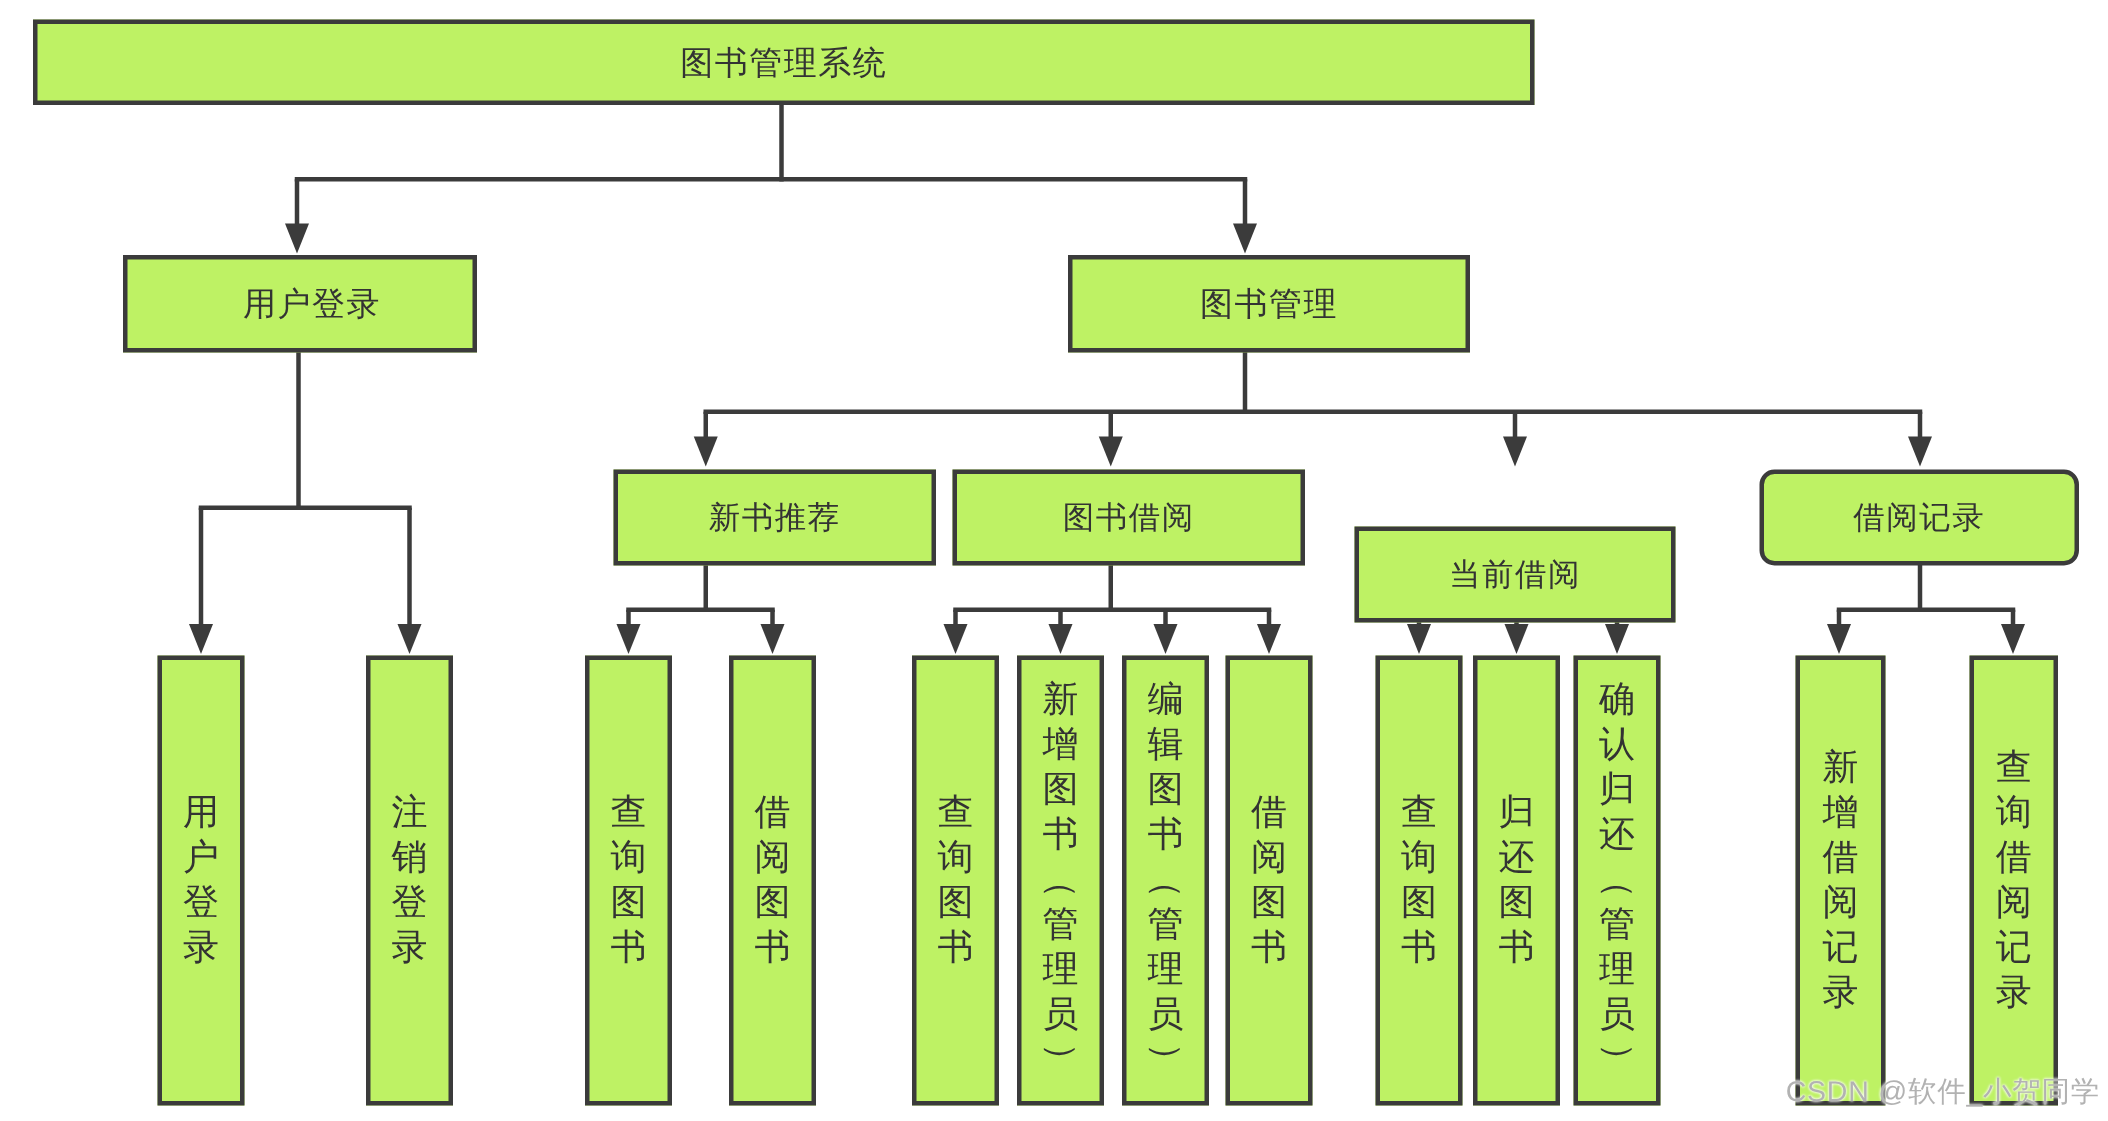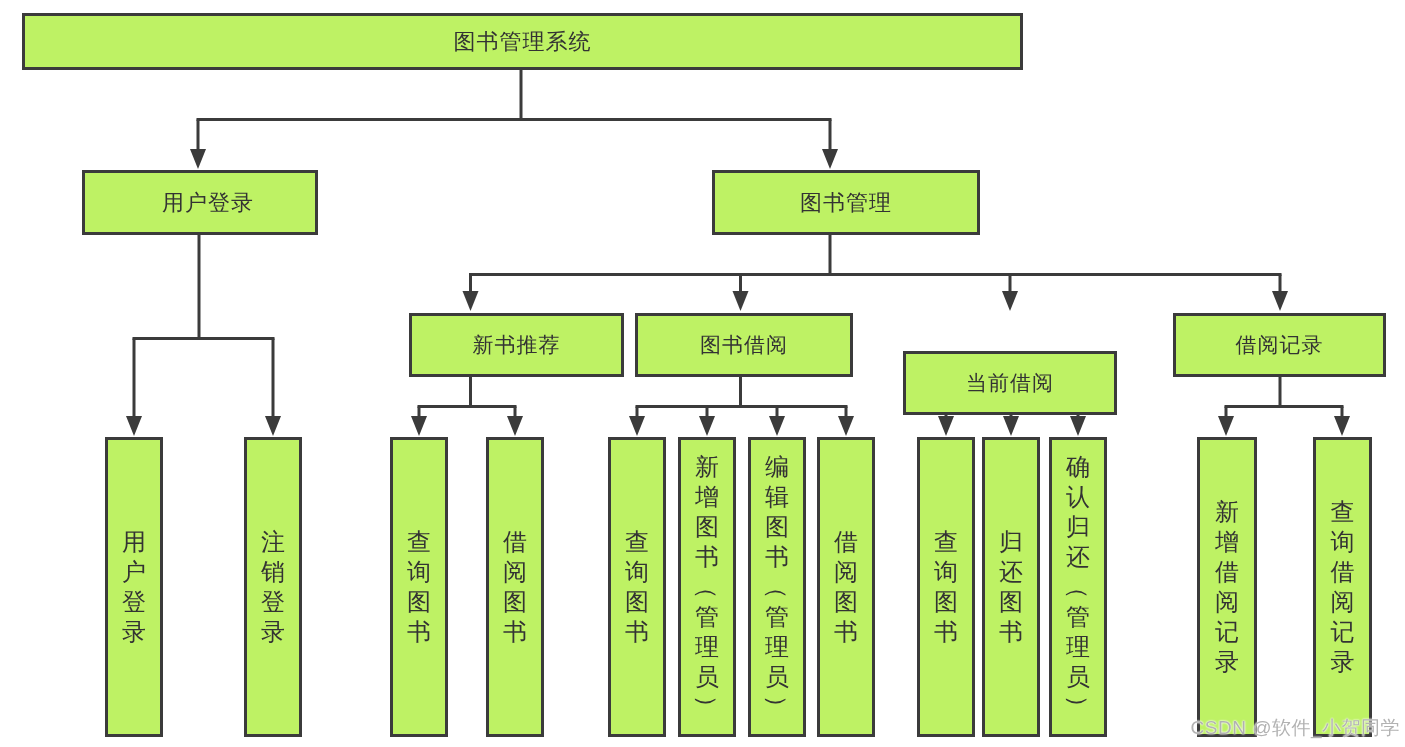--- a/index.html
+++ b/index.html
@@ -119,23 +119,23 @@
     <polygon points="1334,416 1350,416 1342,436"></polygon>
   </g>
 </svg>
 
 <div class="node hlabel" style="left:22px; top:13px; width:1001px; height:57px;">图书管理系统</div>
 
 <div class="node hlabel" style="left:82px; top:170px; width:236px; height:65px;padding-left:16px;">用户登录</div>
 <div class="node hlabel" style="left:712px; top:170px; width:268px; height:65px;">图书管理</div>
 
 <div class="node hlabel l3" style="left:371px; top:313px; width:215px; height:64px;margin-left:38px;">新书推荐</div>
-<div class="node hlabel l3" style="left:635px; top:313px; width:218px; height:64px;">图书借阅</div>
+<div class="node hlabel l3" style="left:635px; top:313px; width:235px; height:64px;">图书借阅</div>
 <div class="node hlabel l3" style="left:903px; top:313px; width:214px; height:64px;margin-top:38px;">当前借阅</div>
-<div class="node hlabel l3" style="left:1173px; top:313px; width:213px; height:64px;">借阅记录</div>
+<div class="node hlabel l3" style="left:1173px; top:313px; width:213px; height:64px;border-radius:10px;">借阅记录</div>
 
 <div class="node vbox" style="left:105px; top:437px; width:58px; height:300px;">
     <span>用</span>
     <span>户</span>
     <span>登</span>
     <span>录</span>
   </div>
 <div class="node vbox" style="left:244px; top:437px; width:58px; height:300px;">
     <span>注</span>
     <span>销</span>

